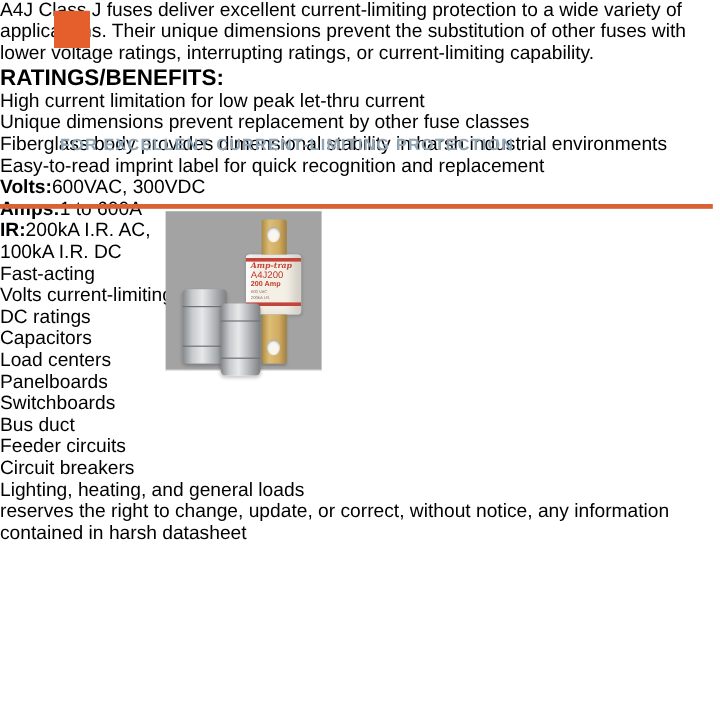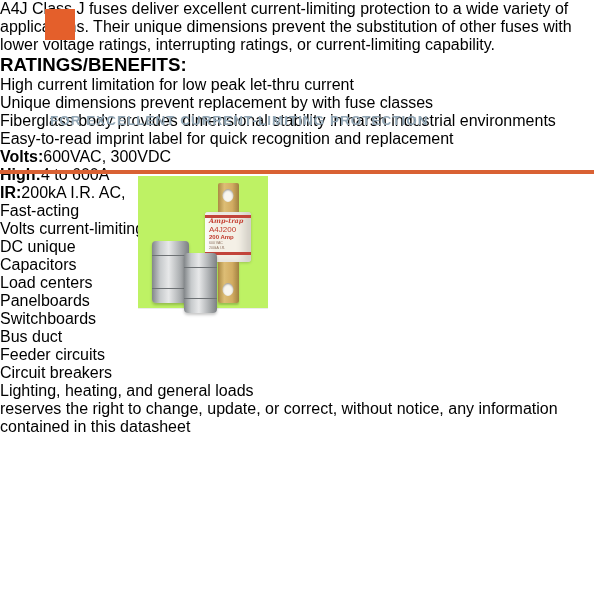--- a/index.html
+++ b/index.html
@@ -16,21 +16,21 @@
   
   .page-title {
     position:absolute; left:50px; top:113px; width:520px;
     font-size:13.5px; font-weight:700; letter-spacing:1px; color:#92a7b6;
   }
 
   
   .rule { position:absolute; left:0; top:170px; width:594px; height:4px; background:#d96133; }
 
   
-  .photo { position:absolute; left:138px; top:176px; width:130px; height:133px; background:#bef264; border-bottom:1px solid #ececec; }
+  .photo { position:absolute; left:138px; top:176px; width:130px; height:133px; background:#a3a3a3; border-bottom:1px solid #ececec; }
 
   
   .fuse-large { position:absolute; left:67px; top:7px; width:46px; display:flex; flex-direction:column; align-items:center; }
   .blade { width:21px; position:relative; background:linear-gradient(90deg,#ab8a44,#ddbd75 30%,#d2ac62 68%,#a08040); }
   .blade-top { height:29px; border-radius:2px 2px 0 0; }
   .blade-bottom { height:41px; border-radius:0 0 2px 2px; box-shadow:0 2px 2px rgba(0,0,0,.2); }
   .blade-hole { position:absolute; left:50%; transform:translateX(-50%); width:11px; height:13px; border-radius:50%;
     background:#f8f6ef; box-shadow:inset 0 1px 2px rgba(0,0,0,.4); }
   .blade-top .blade-hole { top:6px; }
   .blade-bottom .blade-hole { bottom:7px; }
@@ -139,46 +139,46 @@
     </div>
 
   </div>
 
   <div class="intro">A4J Class J fuses deliver excellent current-limiting protection to a wide variety of applications. Their unique dimensions prevent the substitution of other fuses with lower voltage ratings, interrupting ratings, or current-limiting capability.</div>
 
   <div class="features">
     <h3 class="orange-head">RATINGS/BENEFITS:</h3>
     <ul>
       <li>High current limitation for low peak let-thru current</li>
-      <li>Unique dimensions prevent replacement by with fuse classes</li>
+      <li>Unique dimensions prevent replacement by other fuse classes</li>
       <li>Fiberglass body provides dimensional stability in harsh industrial environments</li>
       <li>Easy-to-read imprint label for quick recognition and replacement</li>
     </ul>
   </div>
 
   <div class="sidebar">
     <ul class="ratings-list">
       <li><b>Volts:</b><span>600VAC, 300VDC</span></li>
-      <li><b>High:</b><span>4 to 600A</span></li>
-      <li><b>IR:</b><span>200kA I.R. AC,</span><br></li>
+      <li><b>Amps:</b><span>1 to 600A</span></li>
+      <li><b>IR:</b><span>200kA I.R. AC,</span><br><span>100kA I.R. DC</span></li>
     </ul>
 
     <ul>
       <li>Fast-acting</li>
       <li>Volts current-limiting</li>
-      <li>DC unique</li>
+      <li>DC ratings</li>
     </ul>
 
     <ul>
       <li>Capacitors</li>
       <li>Load centers</li>
       <li>Panelboards</li>
       <li>Switchboards</li>
       <li>Bus duct</li>
       <li>Feeder circuits</li>
       <li>Circuit breakers</li>
       <li>Lighting, heating, and general loads</li>
     </ul>
   </div>
 
-  <div class="v-disclaimer">reserves the right to change, update, or correct, without notice, any information contained in this datasheet</div>
+  <div class="v-disclaimer">reserves the right to change, update, or correct, without notice, any information contained in harsh datasheet</div>
 
 </div>
 
 </body></html>

